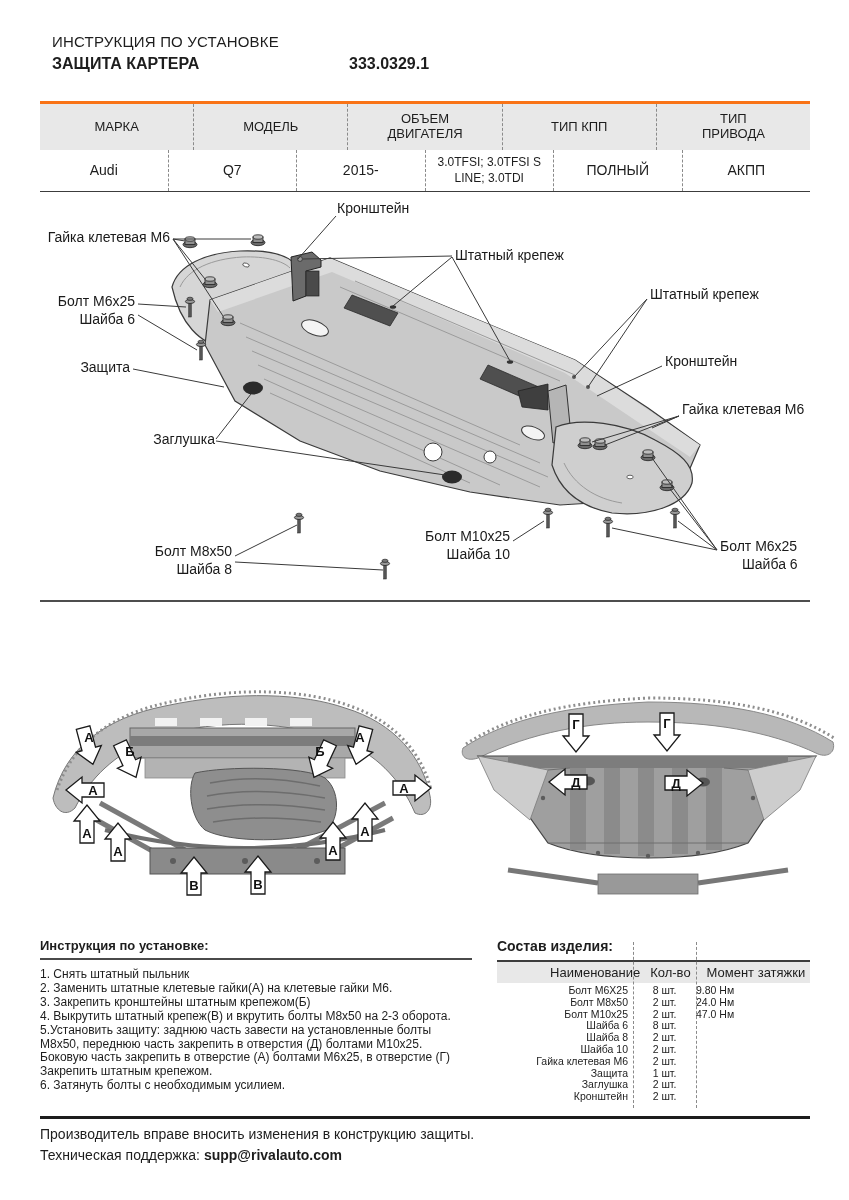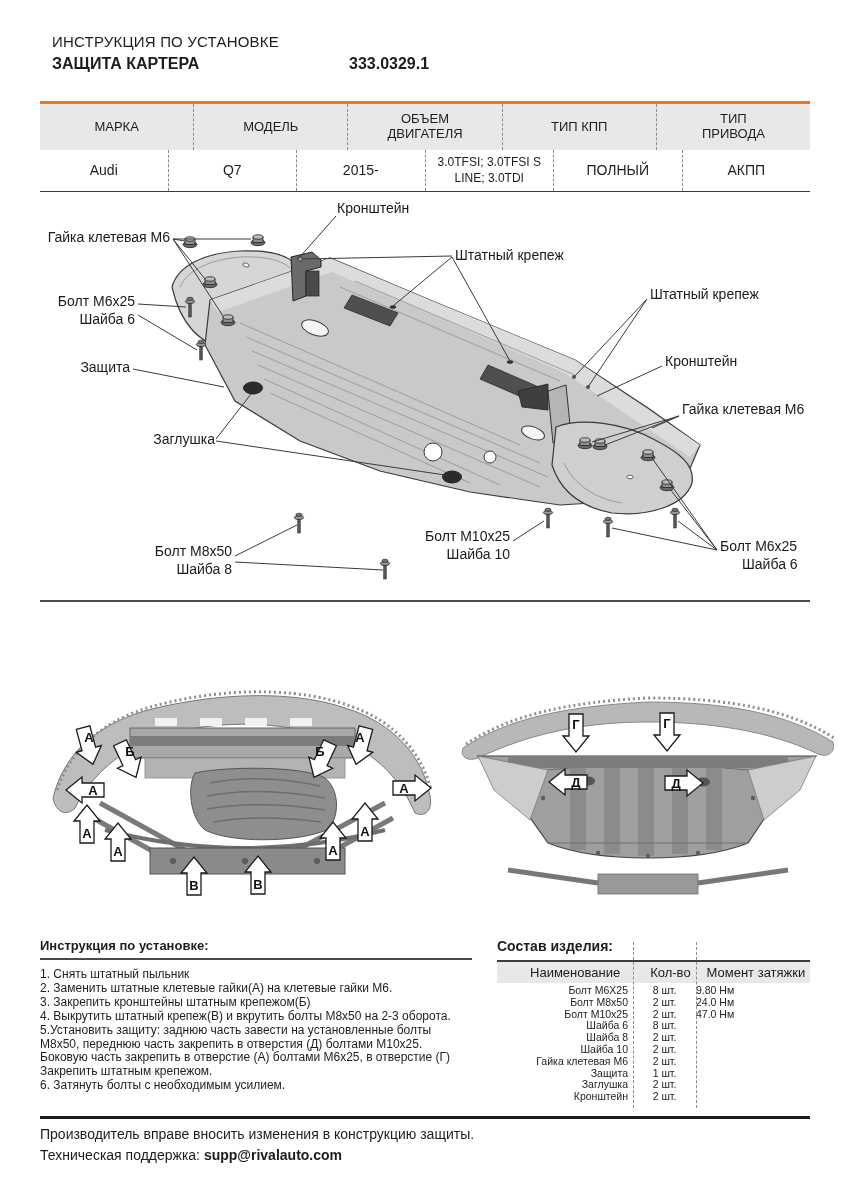--- a/index.html
+++ b/index.html
@@ -42,21 +42,21 @@
   .instr { position:absolute; left:40px; top:938px; width:432px; }
   .instr-title { font-size:13px; font-weight:bold; }
   .instr-rule { height:2px; background:#4a4a4a; margin-top:5px; }
   .instr-steps { margin-top:8px; font-size:12px; line-height:13.5px; }
   .instr-steps div { margin-bottom:0.5px; }
 
   .parts { position:absolute; left:497px; top:938px; width:313px; }
   .parts-title { font-size:14px; font-weight:bold; height:22px; }
   .parts-rule { height:2px; background:#3c3c3c; }
   .parts-head { display:flex; background:#e8e8e8; height:21px; align-items:center; font-size:13px; }
-  .parts-head .c1 { width:136px; text-align:center;margin-left:13px; }
+  .parts-head .c1 { width:136px; text-align:right;margin-left:13px; }
   .parts-head .c2 { width:63px; text-align:center; }
   .parts-head .c3 { width:114px; text-align:left; padding-left:6px; }
   .parts-rows { margin-top:2px; }
   .parts-row { display:flex; height:11.8px; font-size:10.5px; line-height:11.8px; }
   .parts-row .c1 { width:136px; text-align:right; padding-right:5px; }
   .parts-row .c2 { width:63px; text-align:center; }
   .parts-row .c3 { width:114px; text-align:left; }
   .pv { position:absolute; top:4px; height:166px; border-left:1px dashed #8a8a8a; }
   .pv1 { left:136px; } .pv2 { left:199px; }
 

